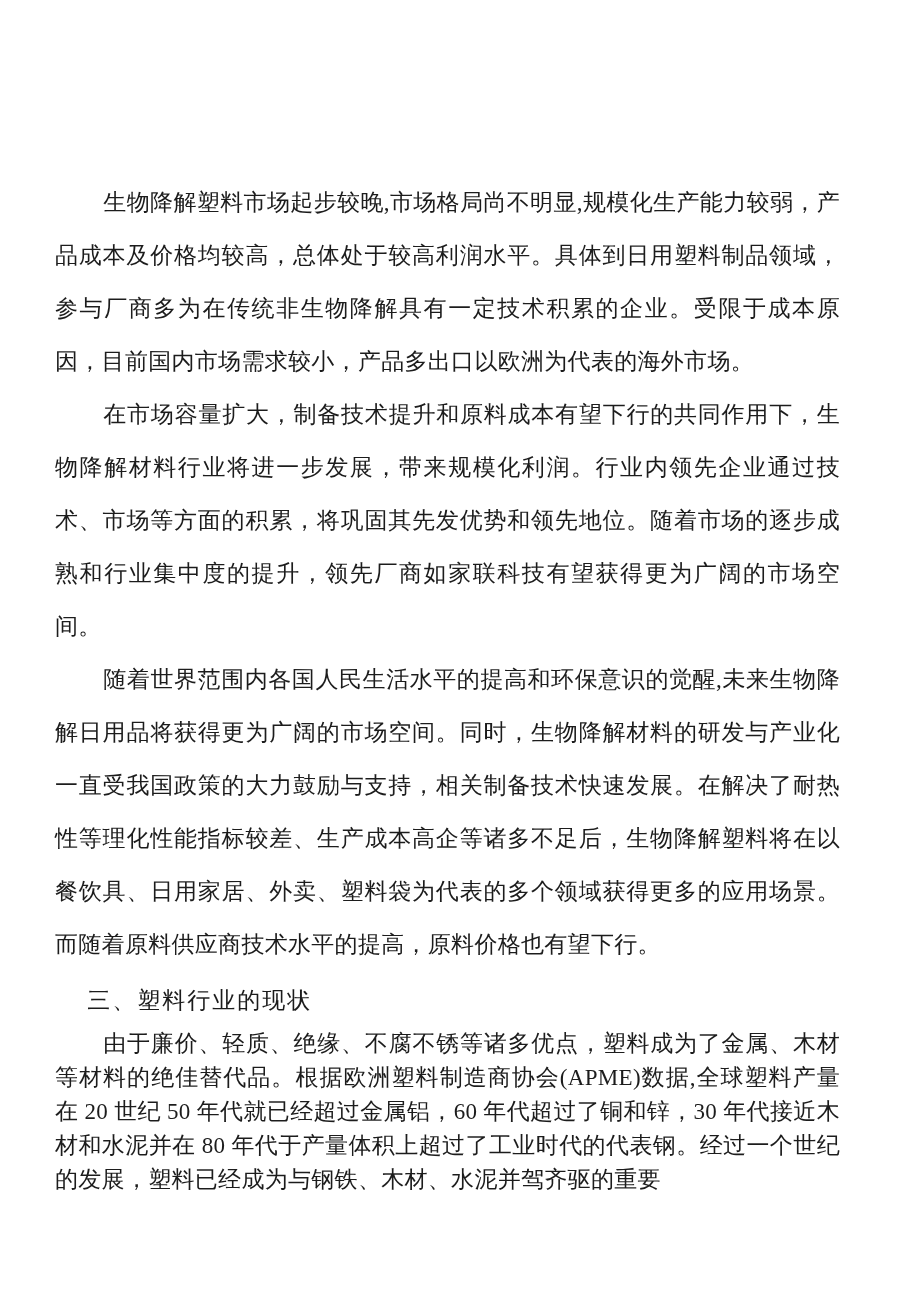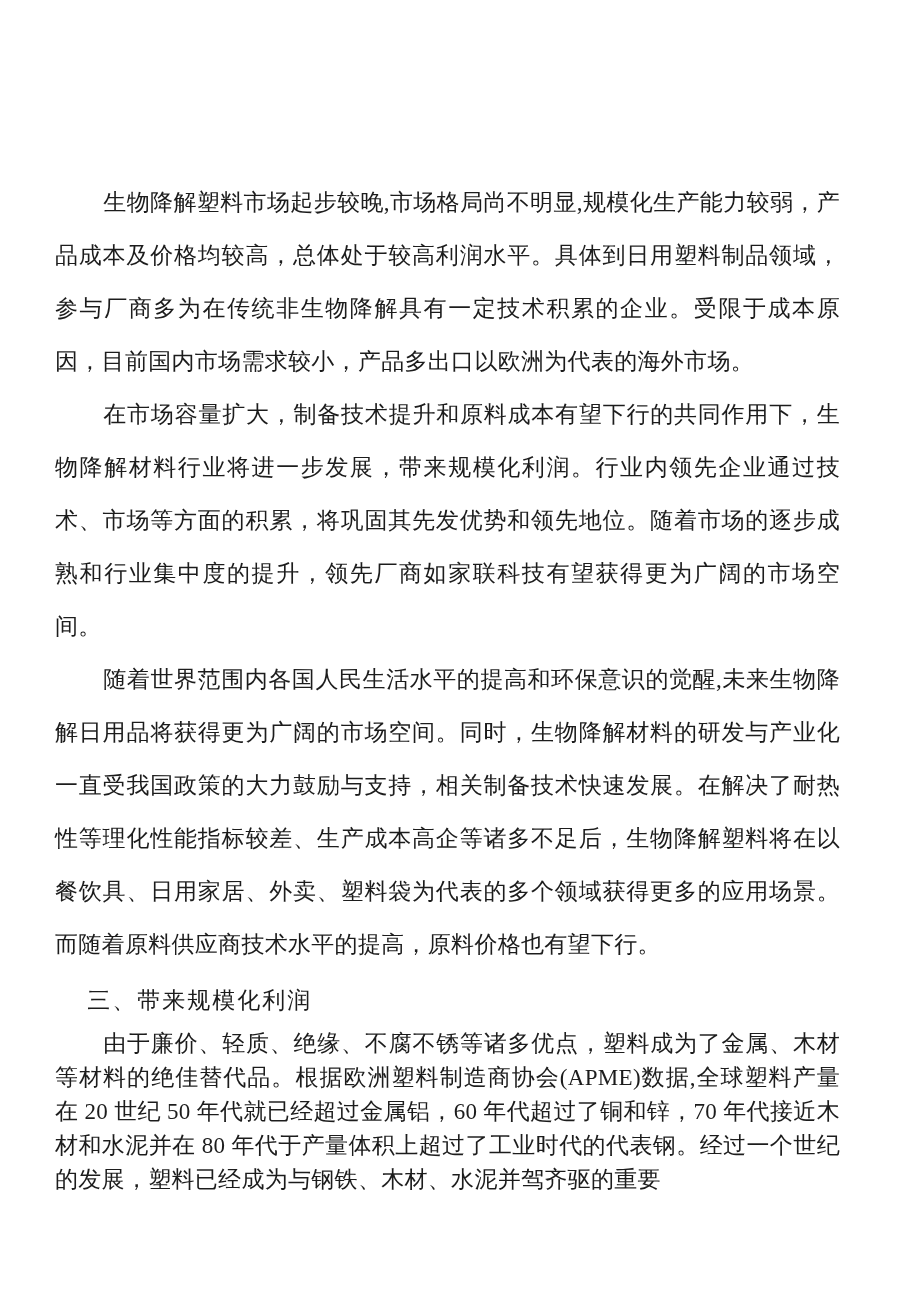--- a/index.html
+++ b/index.html
@@ -49,19 +49,19 @@
 <body>
 
 <div class="page">
 
   <div class="body-text section-wide">
     <p>生物降解塑料市场起步较晚,市场格局尚不明显,规模化生产能力较弱，产品成本及价格均较高，总体处于较高利润水平。具体到日用塑料制品领域，参与厂商多为在传统非生物降解具有一定技术积累的企业。受限于成本原因，目前国内市场需求较小，产品多出口以欧洲为代表的海外市场。</p>
     <p>在市场容量扩大，制备技术提升和原料成本有望下行的共同作用下，生物降解材料行业将进一步发展，带来规模化利润。行业内领先企业通过技术、市场等方面的积累，将巩固其先发优势和领先地位。随着市场的逐步成熟和行业集中度的提升，领先厂商如家联科技有望获得更为广阔的市场空间。</p>
     <p>随着世界范围内各国人民生活水平的提高和环保意识的觉醒,未来生物降解日用品将获得更为广阔的市场空间。同时，生物降解材料的研发与产业化一直受我国政策的大力鼓励与支持，相关制备技术快速发展。在解决了耐热性等理化性能指标较差、生产成本高企等诸多不足后，生物降解塑料将在以餐饮具、日用家居、外卖、塑料袋为代表的多个领域获得更多的应用场景。而随着原料供应商技术水平的提高，原料价格也有望下行。</p>
   </div>
 
-  <h2 class="section-heading">三、带来规模化利润</h2>
+  <h2 class="section-heading">三、塑料行业的现状</h2>
 
   <div class="body-text section-tight">
-    <p>由于廉价、轻质、绝缘、不腐不锈等诸多优点，塑料成为了金属、木材等材料的绝佳替代品。根据欧洲塑料制造商协会(APME)数据,全球塑料产量在 20 世纪 50 年代就已经超过金属铝，60 年代超过了铜和锌，70 年代接近木材和水泥并在 80 年代于产量体积上超过了工业时代的代表钢。经过一个世纪的发展，塑料已经成为与钢铁、木材、水泥并驾齐驱的重要</p>
+    <p>由于廉价、轻质、绝缘、不腐不锈等诸多优点，塑料成为了金属、木材等材料的绝佳替代品。根据欧洲塑料制造商协会(APME)数据,全球塑料产量在 20 世纪 50 年代就已经超过金属铝，60 年代超过了铜和锌，30 年代接近木材和水泥并在 80 年代于产量体积上超过了工业时代的代表钢。经过一个世纪的发展，塑料已经成为与钢铁、木材、水泥并驾齐驱的重要</p>
   </div>
 
 </div>
 
 </body></html>

